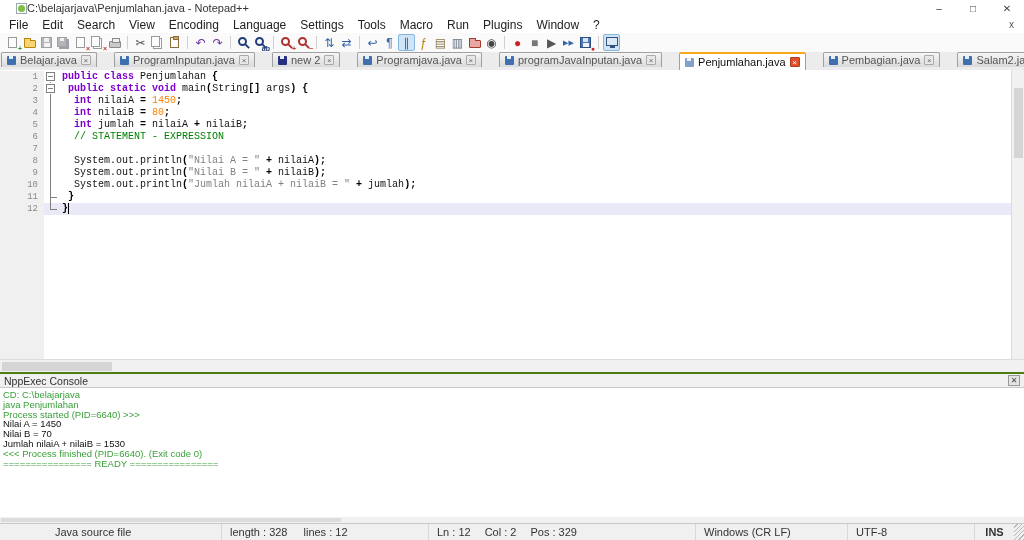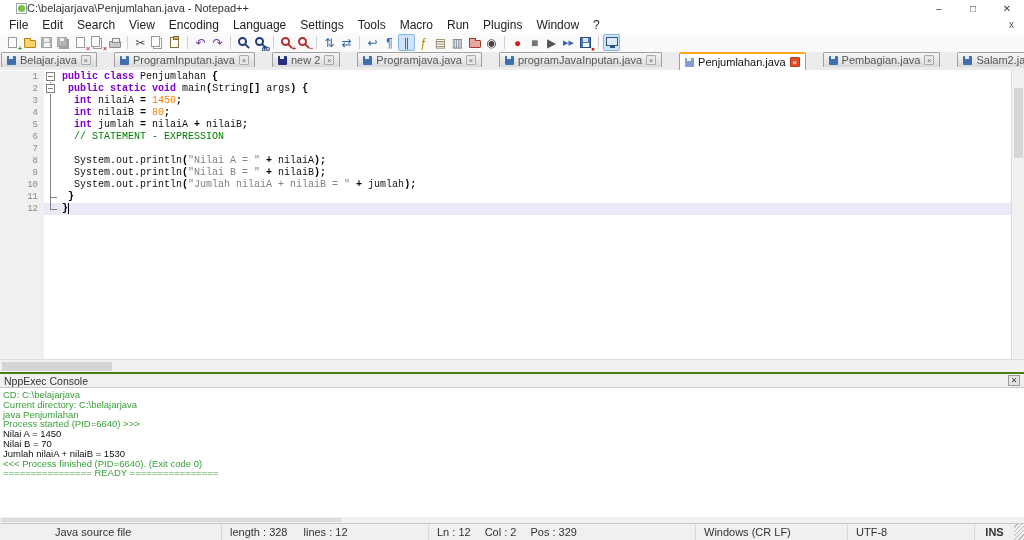--- a/index.html
+++ b/index.html
@@ -374,21 +374,20 @@
     </div>
   </div>
 
   <div class="consolepanel">
     <div class="conshead">
       <span>NppExec Console</span>
       <span class="consclose">✕</span>
     </div>
     <div class="consbody" id="consbody">
         <div class="cl-npp">CD: C:\belajarjava</div>
-        <div class="cl-npp">Current directory: C:\belajarjava</div>
         <div class="cl-npp">java Penjumlahan</div>
         <div class="cl-npp">Process started (PID=6640) &gt;&gt;&gt;</div>
         <div class="cl-out">Nilai A = 1450</div>
         <div class="cl-out">Nilai B = 70</div>
         <div class="cl-out">Jumlah nilaiA + nilaiB = 1530</div>
         <div class="cl-npp">&lt;&lt;&lt; Process finished (PID=6640). (Exit code 0)</div>
         <div class="cl-npp">================ READY ================</div>
       </div>
     <div class="conshscroll">
       <div class="conshthumb"></div>

